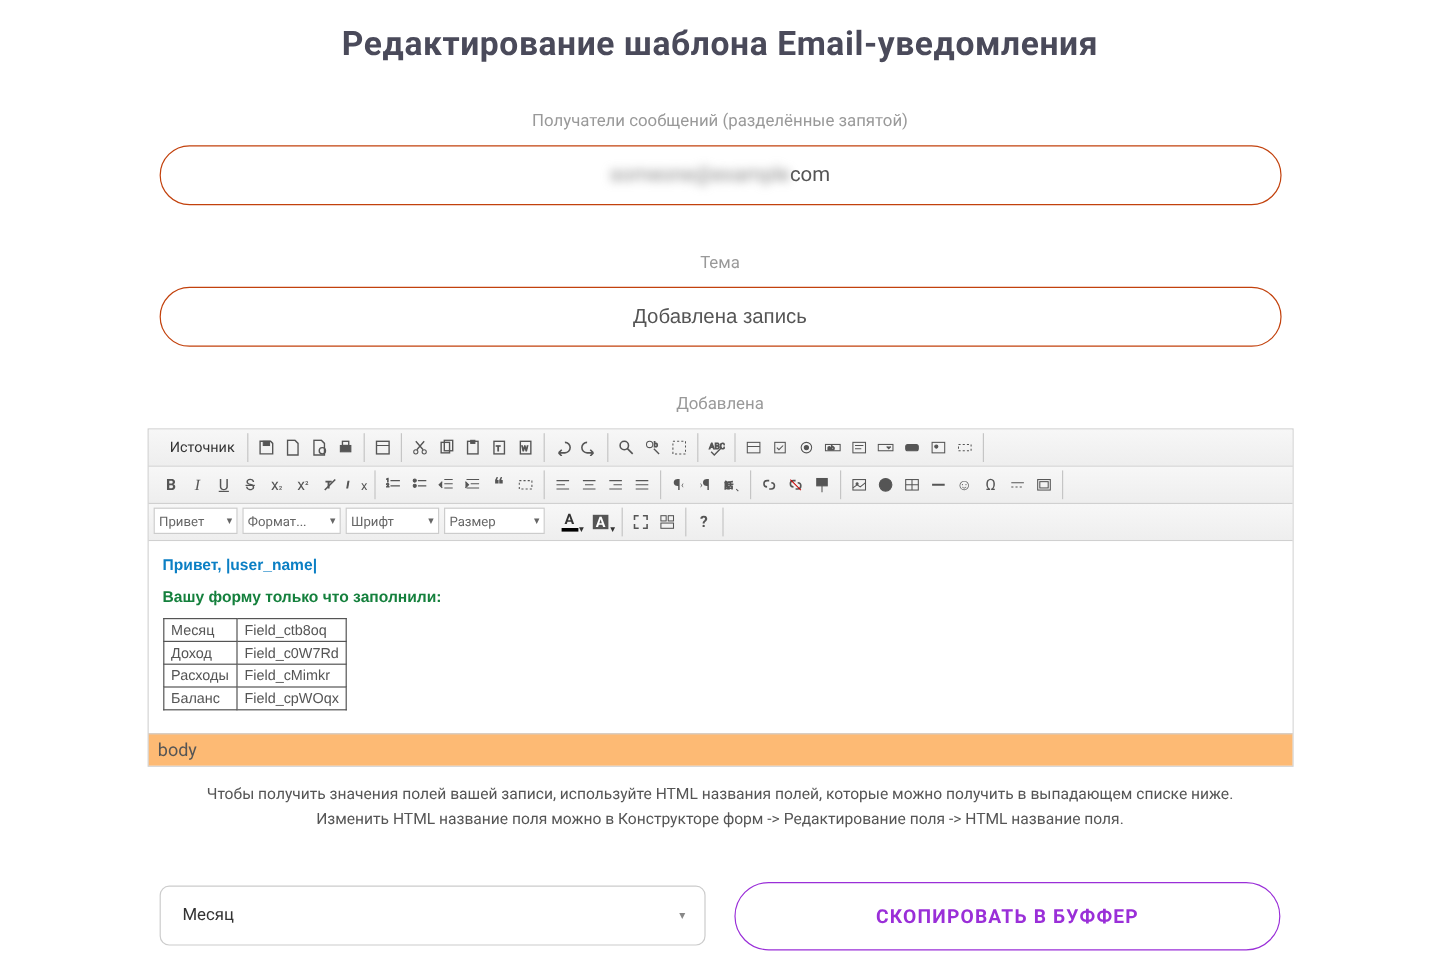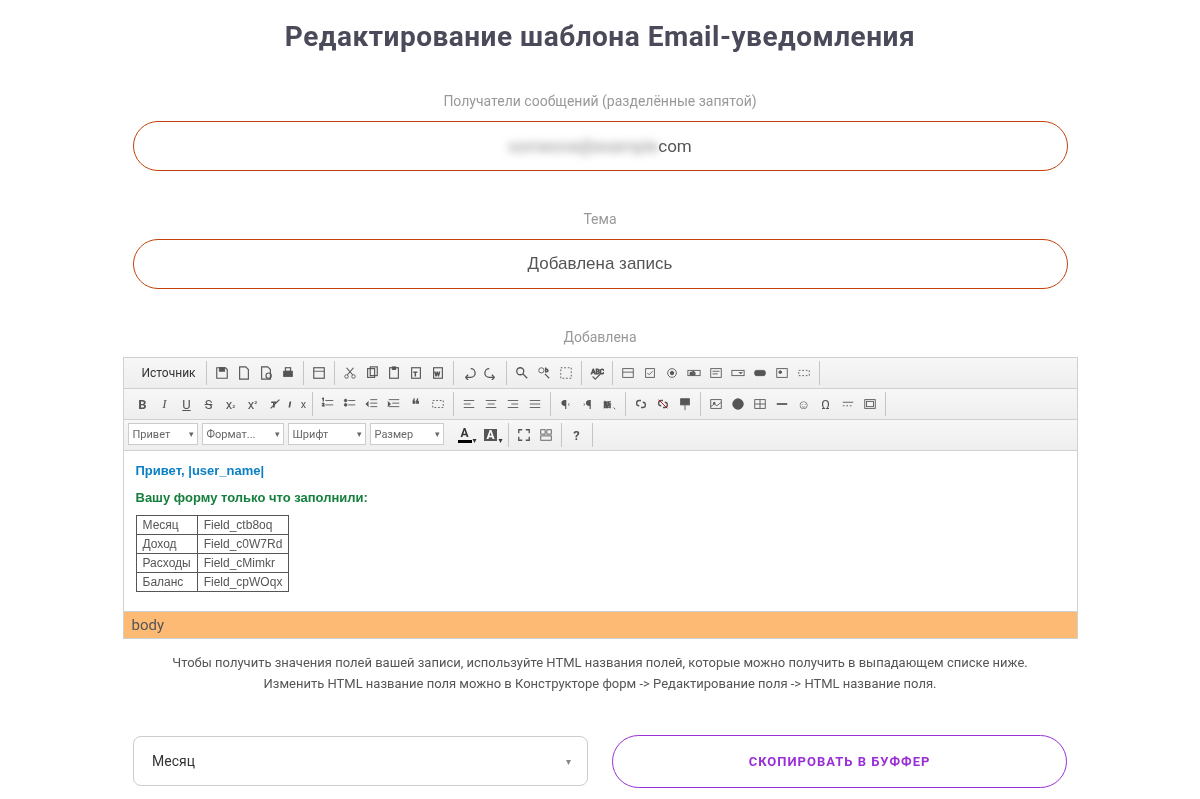--- a/index.html
+++ b/index.html
@@ -10,37 +10,37 @@
 .text-input { width: 935px; margin: 0 auto 40px; display: block; border: 1px solid #c2410c; border-radius: 30px; padding: 14px 20px; text-align: center; font-size: 17px; color: #555; outline: none; }
 .blurred { filter: blur(4px); color: #888; }
 .editor-wrap { width: 955px; margin: 0 auto 10px; border: 1px solid #d0d0d0; background: #fafafa; }
 .toolbar-row { border-bottom: 1px solid #d0d0d0; display: flex; flex-wrap: wrap; align-items: flex-start; padding: 3px 4px; min-height: 30px; background: linear-gradient(#f7f7f7,#eee); }
 .tb-group { display: flex; align-items: center; border-right: 1px solid #c5c5c5; padding: 0 4px; height: 24px; }
 .tb-btn { width: 22px; height: 22px; display: flex; align-items: center; justify-content: center; cursor: pointer; border-radius: 2px; color: #555; font-size: 13px; }
 .tb-btn svg { width: 14px; height: 14px; fill: #555; stroke: #555; }
 .tb-text-btn { padding: 0 6px; font-size: 12px; color: #333; display: flex; align-items: center; gap: 4px; cursor: pointer; }
 .tb-select { border: 1px solid #ccc; font-size: 11px; height: 22px; background: #fff; margin-right: 4px; padding: 0 14px 0 4px; color: #666; cursor: pointer; position: relative; display: flex; align-items: center; }
 .tb-select::after { content: "▾"; position: absolute; right: 3px; font-size: 9px; }
-.w60 { width: 70px; } .w70 { width: 82px; } .w65 { width: 78px; } .w55 { width: 74px; }
+.w60 { width: 70px; } .w70 { width: 82px; } .w65 { width: 78px; } .w55 { width: 84px; }
 .color-btn { width: 26px; height: 22px; display: flex; flex-direction: column; align-items: center; justify-content: center; cursor: pointer; position: relative; }
 .color-btn .letter { font-size: 12px; font-weight: bold; line-height: 1; }
 .color-btn .bar { width: 14px; height: 3px; background: #000; margin-top: 1px; }
 .color-btn.bg .letter { background: #555; color: #fff; padding: 0 2px; }
 .color-btn .arrow { position: absolute; right: 1px; bottom: 1px; font-size: 8px; }
 .editor-body { background: #fff; padding: 12px; height: 160px; overflow-y: scroll; font-family: Arial, sans-serif; font-size: 13px; }
 .editor-body .greeting { color: #0b7fc4; font-weight: bold; margin-bottom: 12px; }
 .editor-body .intro { color: #15803d; font-weight: bold; margin-bottom: 10px; }
 .editor-body table { border-collapse: collapse; }
 .editor-body td { border: 1px solid #555; padding: 2px 6px; font-size: 12px; color: #555; }
 .editor-path { border-top: 1px solid #d0d0d0; padding: 4px 8px; font-size: 15px; color: #555; background: #fdba74; }
 .help-text { text-align: center; color: #555; font-size: 13px; line-height: 1.6; margin: 14px auto 40px; width: 930px; }
 .bottom-row { display: flex; gap: 24px; justify-content: center; align-items: center; }
 .field-select { width: 455px; border: 1px solid #ccc; border-radius: 8px; padding: 16px 18px; font-size: 14px; color: #333; background: #fff; position: relative; cursor: pointer; }
 .field-select::after { content: "▾"; position: absolute; right: 16px; top: 50%; transform: translateY(-50%); color: #888; font-size: 10px; }
-.copy-btn { width: 455px; border: 1.5px solid #9a2fd8; border-radius: 30px; background: #fff; color: #9a2fd8; font-size: 13px; font-weight: 700; letter-spacing: 1px; padding: 18px 0; text-align: center; cursor: pointer; }
+.copy-btn { width: 455px; border: 1.5px solid #9a2fd8; border-radius: 30px; background: #fff; color: #9a2fd8; font-size: 16px; font-weight: 700; letter-spacing: 1px; padding: 18px 0; text-align: center; cursor: pointer; }
 </style>
 </head>
 <body>
 
 <div class="container">
   <h1>Редактирование шаблона Email-уведомления</h1>
 
   <div class="field-label">Получатели сообщений (разделённые запятой)</div>
   <div class="text-input">
     <span class="blurred">someone@example</span><span>com</span>

